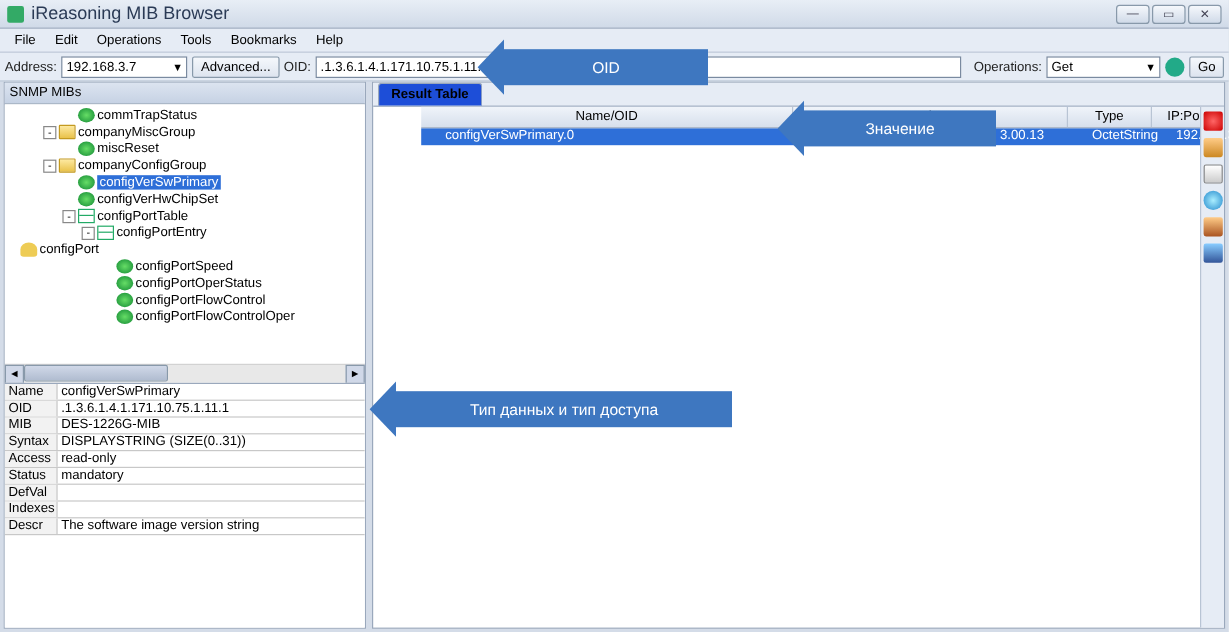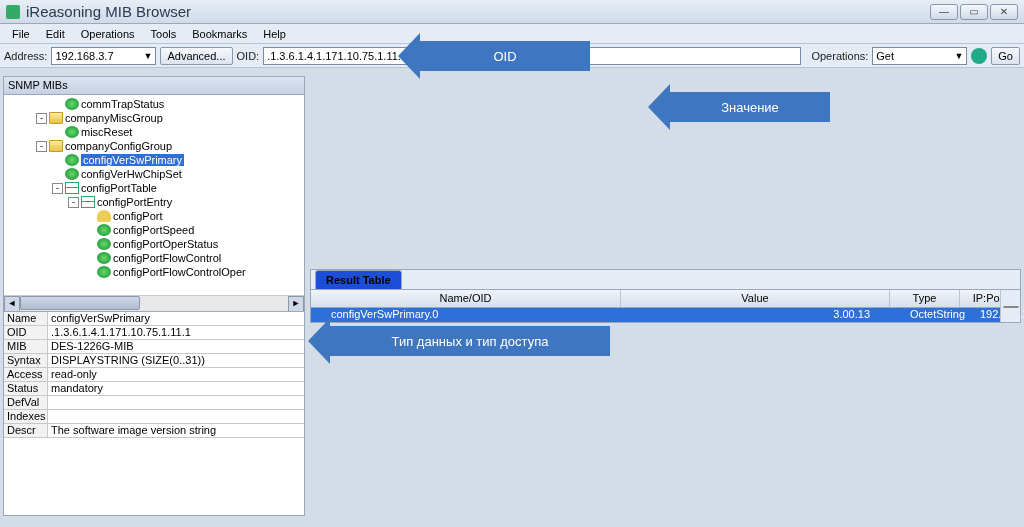--- a/index.html
+++ b/index.html
@@ -21,21 +21,21 @@
 .lbl { color: #222; }
 .addrbox { width: 105px; height: 18px; border: 1px solid #7a8aa0; background: #fff; padding: 0 3px; display: flex; align-items: center; }
 .addrbox .caret { margin-left: auto; font-size: 9px; }
 .tbtn { height: 18px; padding: 0 6px; border: 1px solid #8899aa; background: linear-gradient(#f5f8fc,#dde4ef); border-radius: 2px; cursor: pointer; display: flex; align-items: center; }
 .oidbox { flex: 1; height: 18px; border: 1px solid #7a8aa0; background: #fff; padding: 0 3px; display: flex; align-items: center; margin-right: 6px; }
 .opbox { width: 95px; height: 18px; border: 1px solid #7a8aa0; background: #fff; padding: 0 3px; display: flex; align-items: center; gap: 18px; }
 .opbox .caret { margin-left: auto; font-size: 9px; }
 .goico { width: 16px; height: 16px; background: #2a8; border-radius: 50%; }
 
 
-.main { position: absolute; top: 68px; left: 3px; right: 3px; bottom: 3px; display: flex; background: #d4dce8; align-items: center; }
+.main { position: absolute; top: 68px; left: 3px; right: 3px; bottom: 3px; display: flex; background: #d4dce8; }
 
 
 .leftpane { width: 302px; display: flex; flex-direction: column; border: 1px solid #9aa8bc; background: #fff; }
 .panetitle { height: 18px; background: linear-gradient(#dce4f0,#c6d2e4); border-bottom: 1px solid #9aa8bc; padding: 2px 4px; font-weight: normal; }
 .tree { flex: 1; overflow: auto; padding: 2px 0; background: #fff; position: relative; }
 .treerow { display: flex; align-items: center; height: 14px; white-space: nowrap; cursor: pointer; }
 .treerow .ico { width: 14px; height: 12px; margin-right: 2px; }
 .ico-folder { background: linear-gradient(#fde9a0,#e9c24a); border: 1px solid #c49a20; border-radius: 1px; width: 12px; height: 10px; }
 .ico-leaf { width: 10px; height: 10px; background: radial-gradient(#6d6,#183); border-radius: 50%; }
 .ico-table { width: 12px; height: 10px; background: #fff; border: 1px solid #2a6; background-image: linear-gradient(#2a6,#2a6); background-size: 100% 1px; background-position: 0 4px; background-repeat: no-repeat; }
@@ -52,21 +52,21 @@
 .drow .dk { width: 44px; padding: 0 3px; border-right: 1px solid #c8c8c8; background: #f2f2f2; }
 .drow .dv { flex: 1; padding: 0 3px; }
 
 
 .splitter { width: 5px; cursor: col-resize; }
 
 
 .rightpane { flex: 1; display: flex; flex-direction: column; border: 1px solid #9aa8bc; background: #fff; position: relative; }
 .tabs { height: 20px; background: #e6ecf5; border-bottom: 1px solid #9aa8bc; display: flex; align-items: flex-end; padding-left: 4px; }
 .tab { padding: 3px 10px; border: 1px solid #9aa8bc; border-bottom: none; background: #1d4ed8; border-radius: 3px 3px 0 0; font-weight: bold; }
-.rtable { flex: 1; position: relative; }
+.rtable { flex: 1; position: relative; margin-left: 40px; }
 .rhead { display: flex; height: 18px; background: linear-gradient(#f0f4fa,#d6dfec); border-bottom: 1px solid #9aa8bc; }
 .rhead > div { border-right: 1px solid #b8c4d4; padding: 2px 4px; text-align: center; }
 .rcol-name { width: 310px; }
 .rcol-value { flex: 1; text-align: right; padding-right: 6px; }
 .rcol-type { width: 70px; }
 .rcol-ip { width: 60px; }
 .rrow { display: flex; height: 14px; background: #2e6fd8; color: #fff; }
 .rrow > div { padding: 0 20px; }
 
 
@@ -158,21 +158,21 @@
         <div class="treerow" style="padding-left: 48px;">
           <div class="expander">-</div>
           <div class="ico ico-table"></div>
           <span>configPortTable</span>
         </div>
         <div class="treerow" style="padding-left: 64px;">
           <div class="expander">-</div>
           <div class="ico ico-table"></div>
           <span>configPortEntry</span>
         </div>
-        <div class="treerow" style="padding-left: 80px;">
+        <div class="treerow" style="">
           <div style="width: 13px;"></div>
           <div class="ico ico-key"></div>
           <span>configPort</span>
         </div>
         <div class="treerow" style="padding-left: 80px;">
           <div style="width: 13px;"></div>
           <div class="ico ico-leaf"></div>
           <span>configPortSpeed</span>
         </div>
         <div class="treerow" style="padding-left: 80px;">

